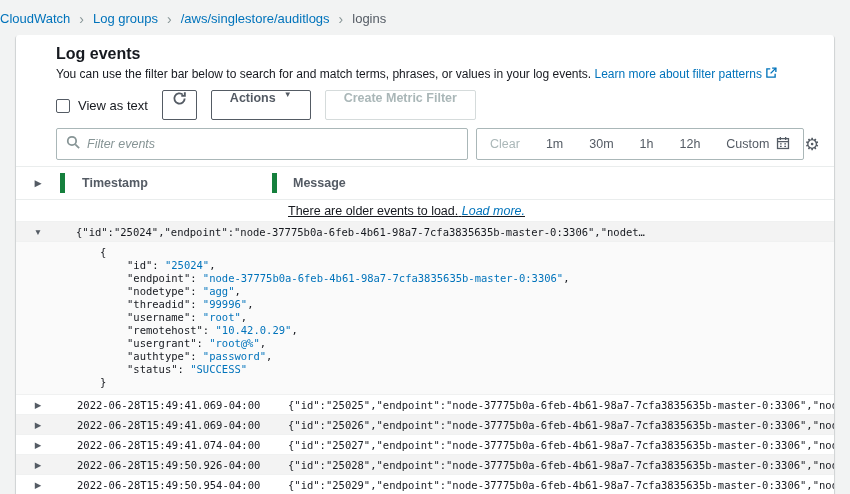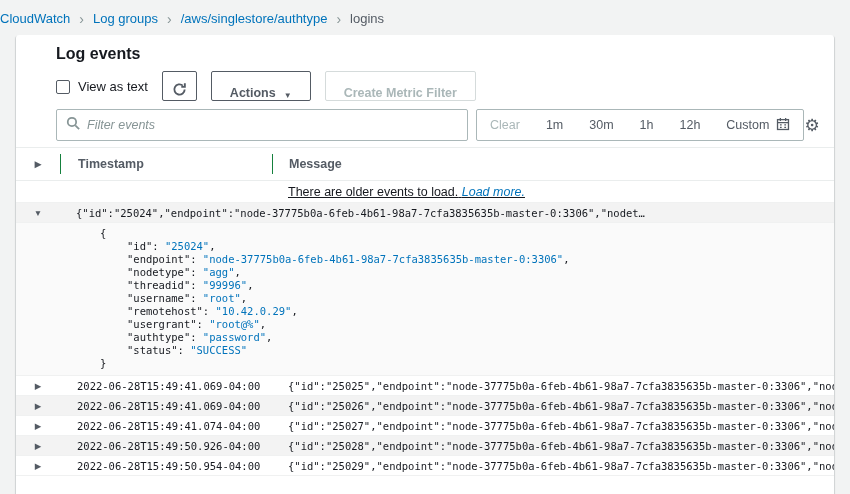--- a/index.html
+++ b/index.html
@@ -15,21 +15,21 @@
           box-shadow:0 1px 1px 0 rgba(0,28,36,.25), 1px 1px 1px 0 rgba(0,28,36,.12), -1px 1px 1px 0 rgba(0,28,36,.12); }
   .card-header { padding:10px 20px 6px;margin-left:20px; }
   .page-title { font-size:16px; font-weight:700; margin-bottom:4px; }
   .desc { font-size:12px; white-space:nowrap; }
   .learn { color:#0073bb; text-decoration:none; cursor:pointer; }
   .ext-icon { display:inline-block; vertical-align:-1px; margin-left:3px; }
 
   .toolbar { display:flex; align-items:center; margin-top:8px; }
   .checkbox-wrap { display:flex; align-items:flex-end; gap:8px; font-size:13px; cursor:pointer; }
   .checkbox { width:14px; height:14px; border:1px solid #545b64; border-radius:2px; background:#fff; }
-  .btn { height:30px; display:inline-flex; align-items:flex-end; gap:8px; border:1px solid #545b64; background:#fff;
+  .btn { height:30px; display:inline-flex; align-items:flex-start; gap:8px; border:1px solid #545b64; background:#fff;
          border-radius:2px; color:#545b64; font-weight:700; font-size:12.5px; padding:0 18px; cursor:pointer; font-family:inherit; }
   .icon-btn { padding:0 9px; }
   .btn.disabled { border-color:#d5dbdb; color:#aab7b8; cursor:default; }
   .caret { font-size:8px; line-height:1; }
   .mleft { margin-left:14px; }
 
   .filter-row { display:flex; align-items:center; margin-top:8px; }
   .search-box { flex:0 0 412px; height:32px; border:1px solid #aab7b8; border-radius:2px; display:flex; align-items:center;
                 padding:0 8px 0 9px; gap:7px; background:#fff; }
   .search-box input { border:none; outline:none; flex:1; font-size:12.5px; font-family:inherit; color:#16191f; background:transparent; }
@@ -37,21 +37,21 @@
   .range-group { display:flex; align-items:center; height:32px; border:1px solid #aab7b8; border-radius:2px; margin-left:8px; background:#fff; }
   .range-item { padding:0 13px; font-size:12.5px; color:#545b64; cursor:pointer; display:flex; align-items:center; gap:7px; height:100%; }
   .range-item.clear { color:#aab7b8; }
   .gear { margin-left:auto; font-size:17px; color:#545b64; cursor:pointer; line-height:1; padding-right:2px; }
 
   .thead { display:flex; align-items:center; height:34px; border-top:1px solid #eaeded; border-bottom:1px solid #eaeded;
            font-size:12.5px; font-weight:700; color:#545b64; }
   .col-arrow { flex:0 0 44px; display:flex; justify-content:center; }
   .col-ts { flex:0 0 212px; padding-left:17px; }
   .col-msg { flex:1; padding-left:16px; padding-right:18px; overflow:hidden; white-space:nowrap; }
-  .hcell { display:flex; align-items:center; height:20px; border-left:1px solid #15803d; }
+  .hcell { display:flex; align-items:center; height:20px; border-left:5px solid #15803d; }
   .tri { font-size:8.5px; color:#545b64; cursor:pointer; }
 
   .row { display:flex; align-items:center; height:20px; border-bottom:1px solid #f0f1f1; font-size:10.5px; }
   .row .col-ts, .row .col-msg { font-family:"DejaVu Sans Mono", monospace; }
   .row.zebra { background:#f3f3f3; }
   .row.load { height:22px; }
   .row.load .col-msg { font-family:"Liberation Sans", sans-serif; font-size:12.5px;text-decoration:underline; }
   .loadmore { color:#0073bb; font-style:italic; cursor:pointer; text-decoration:none; }
 
   .detail { background:#fafafa; border-bottom:1px solid #f0f1f1; padding:4px 0 5px 84px;
@@ -60,28 +60,36 @@
   .jval { color:#0073bb; }
 </style>
 </head>
 <body>
 
 <div class="breadcrumb">
     <a class="crumb-link">CloudWatch</a>
     <span class="sep">›</span>
     <a class="crumb-link">Log groups</a>
     <span class="sep">›</span>
-    <a class="crumb-link">/aws/singlestore/authtype</a>
+    <a class="crumb-link">/aws/singlestore/auditlogs</a>
     <span class="sep">›</span>
     <span class="current">logins</span>
   </div>
 
 <div class="card">
   <div class="card-header">
     <div class="page-title">Log events</div>
+    <div class="desc">
+      <span>You can use the filter bar below to search for and match terms, phrases, or values in your log events.</span>
+      <a class="learn"><span>Learn more about filter patterns</span><span class="ext-icon"><svg width="12" height="12" viewBox="0 0 16 16" fill="none" stroke="#0073bb" stroke-width="1.8">
+              <path d="M7 2.5H2.5v11h11V9"></path>
+              <path d="M9.5 1.5h5v5"></path>
+              <path d="M14.5 1.5 7.5 8.5"></path>
+            </svg></span></a>
+    </div>
 
     <div class="toolbar">
       <label class="checkbox-wrap">
         <span class="checkbox"></span>
         <span>View as text</span>
       </label>
       <button class="btn icon-btn mleft">
         <span><svg width="15" height="15" viewBox="0 0 16 16" fill="none" stroke="#545b64" stroke-width="2">
               <path d="M13.5 8a5.5 5.5 0 1 1-1.9-4.15"></path>
               <path d="M13.7 1.4v3.8h-3.8"></path>

